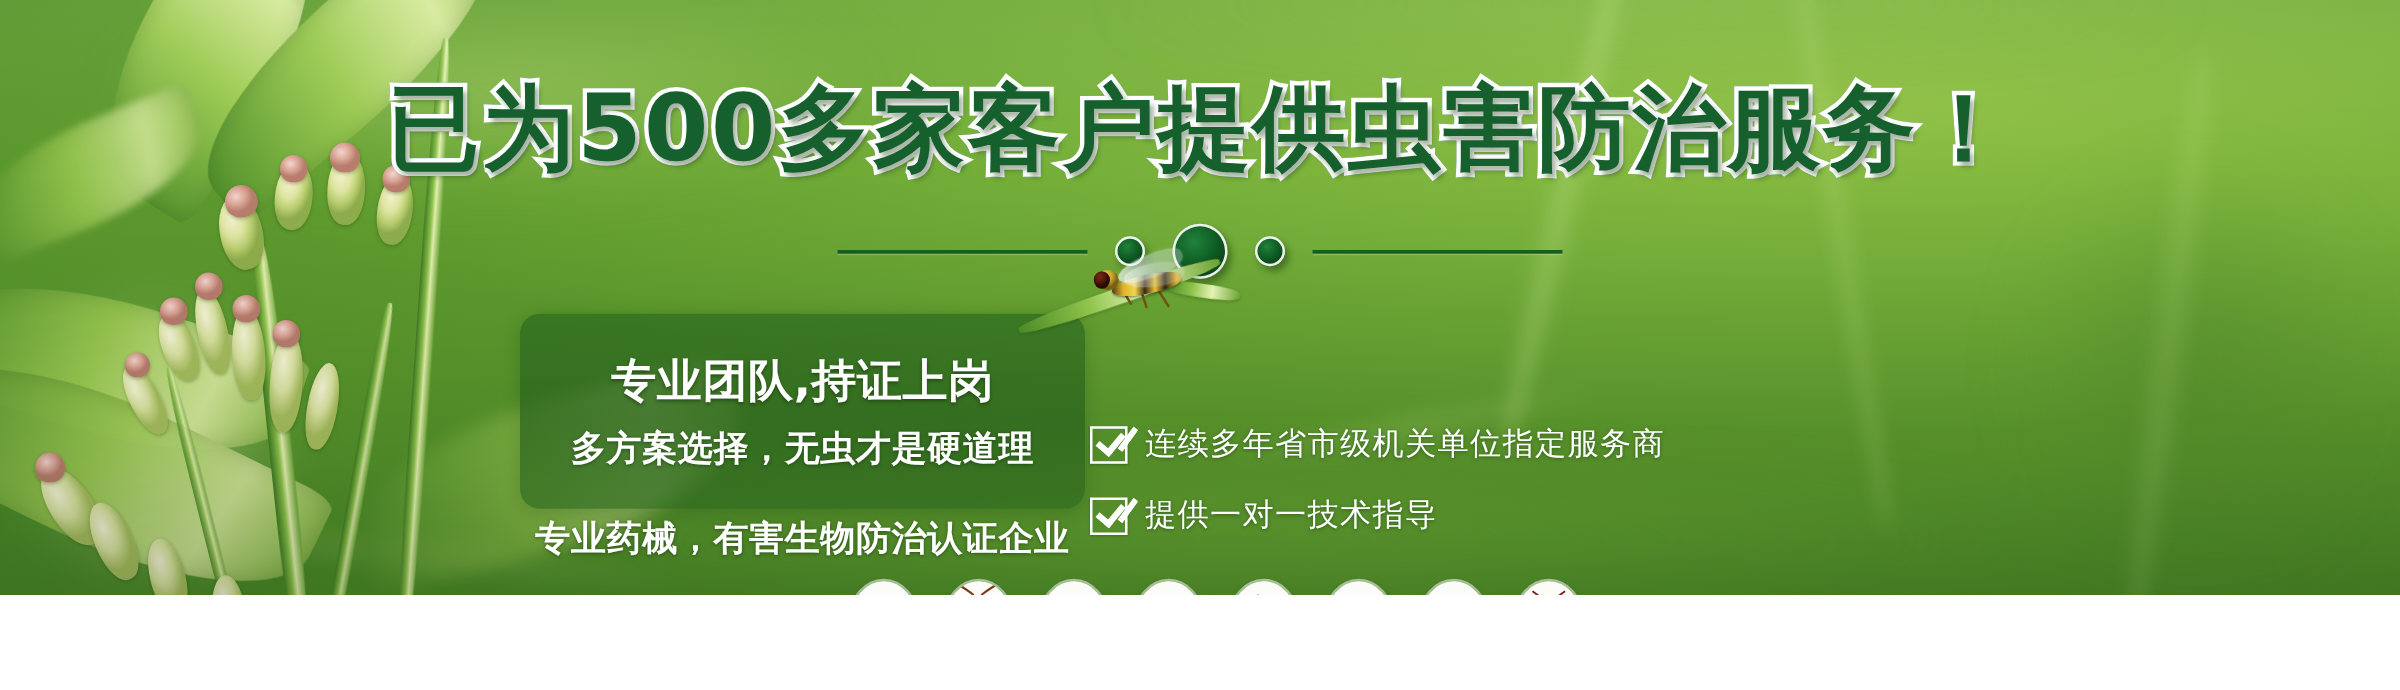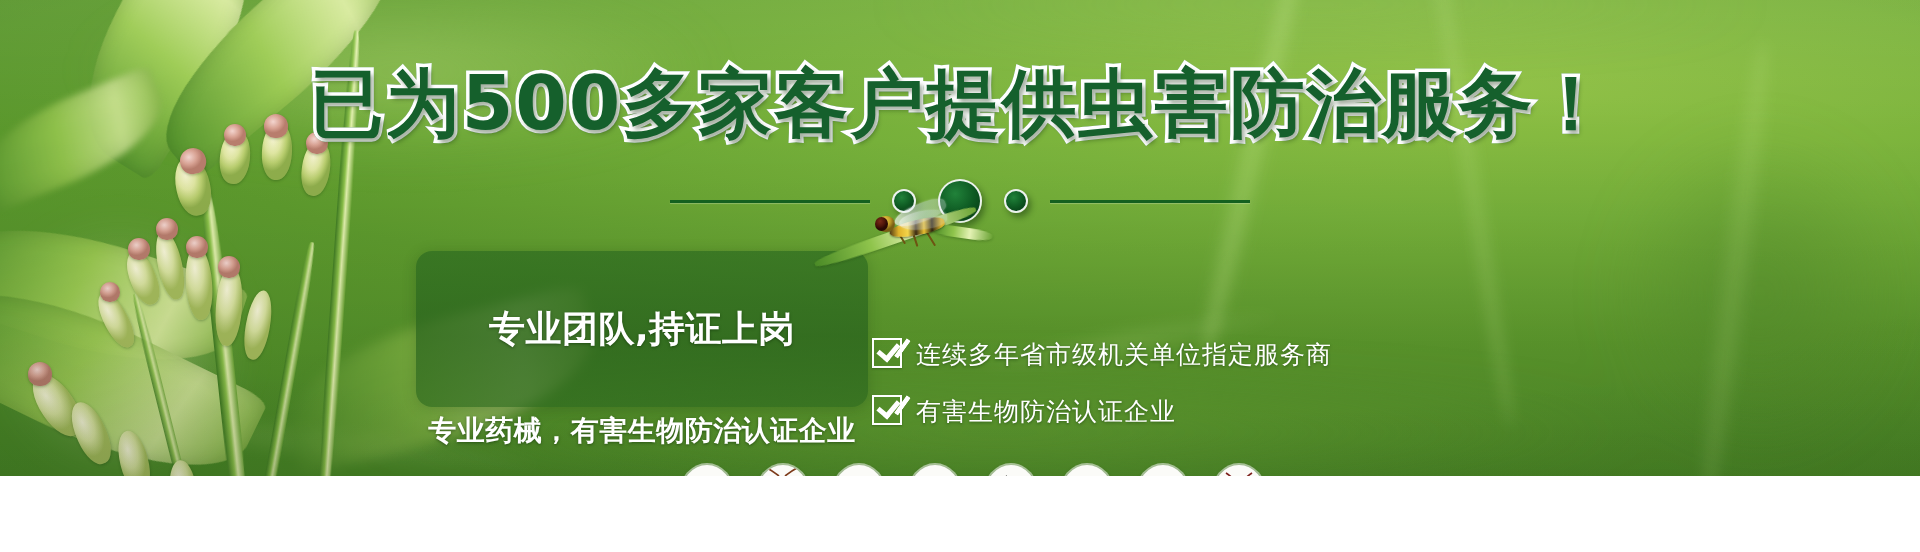--- a/index.html
+++ b/index.html
@@ -210,21 +210,21 @@
     background:#6d5412;
     border-radius:2px;
   }
 
   
   .checklist{
     position:absolute;
     left:872px; top:338px;
     display:flex; flex-direction:column; gap:24px;
   }
-  .check-row{display:flex; align-items:flex-start; gap:14px;}
+  .check-row{display:flex; align-items:flex-end; gap:14px;}
   .check-box{
     width:26px; height:26px;
     flex:0 0 26px;
     border:2px solid #ffffff;
     position:relative;
     box-shadow:0 1px 2px rgba(20,50,12,.35);
   }
   .check-box::after{
     content:"";
     position:absolute;
@@ -334,20 +334,21 @@
     <div class="div-line"></div>
     <div class="dot sm"></div>
     <div class="dot lg"></div>
     <div class="dot sm"></div>
     <div class="div-line"></div>
   </div>
 
   <div class="promise-wrap">
     <div class="promise-box">
       <div class="promise-line l1">专业团队,持证上岗</div>
+      <div class="promise-line l2">多方案选择，无虫才是硬道理</div>
     </div>
     <div class="promise-line l3">专业药械，有害生物防治认证企业</div>
   </div>
 
   <div class="fly-scene">
     <div class="fly-stem"></div>
     <div class="fly-stem tip"></div>
     <div class="fly">
       <div class="fly-leg" style="left:34px;top:38px;transform:rotate(58deg);"></div>
       <div class="fly-leg" style="left:48px;top:40px;transform:rotate(72deg);"></div>
@@ -364,21 +365,21 @@
     <div class="check-row">
       <div class="check-box">
         <span class="check-mark-over"></span>
       </div>
       <div class="check-text">连续多年省市级机关单位指定服务商</div>
     </div>
     <div class="check-row">
       <div class="check-box">
         <span class="check-mark-over"></span>
       </div>
-      <div class="check-text">有害生物防治认证企业</div>
+      <div class="check-text">提供一对一技术指导</div>
     </div>
   </div>
 
   <div class="pests">
 
     <div class="pest">
       <span class="sr">鼠</span>
       <svg viewBox="0 0 52 60" aria-hidden="true">
         <ellipse cx="27" cy="33" rx="15" ry="11" fill="#8d8a85"></ellipse>
         <ellipse cx="27" cy="31" rx="13" ry="9" fill="#a7a4a0"></ellipse>

